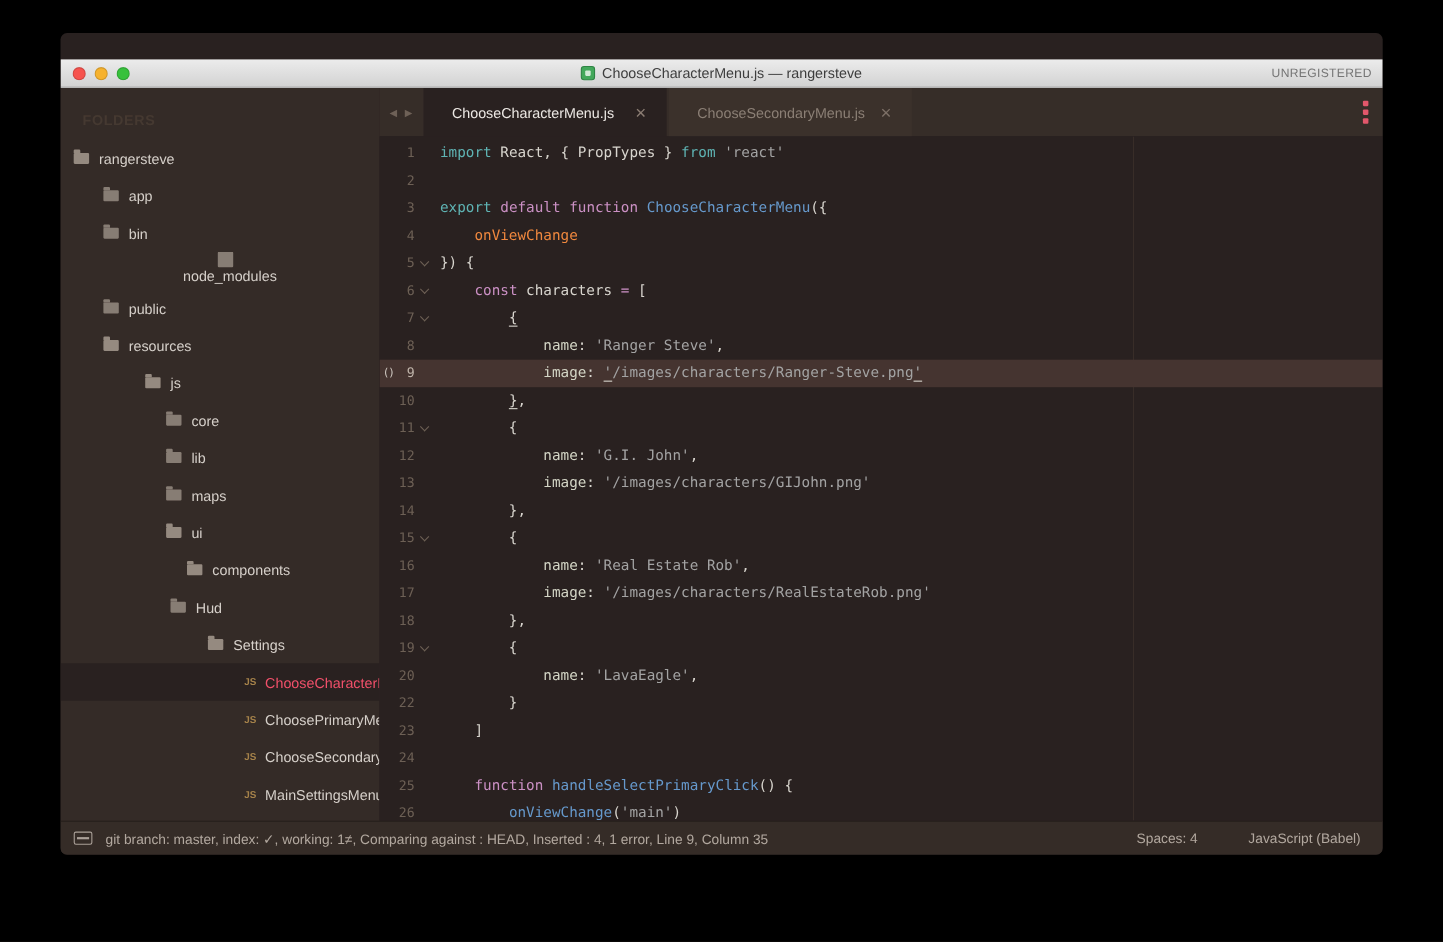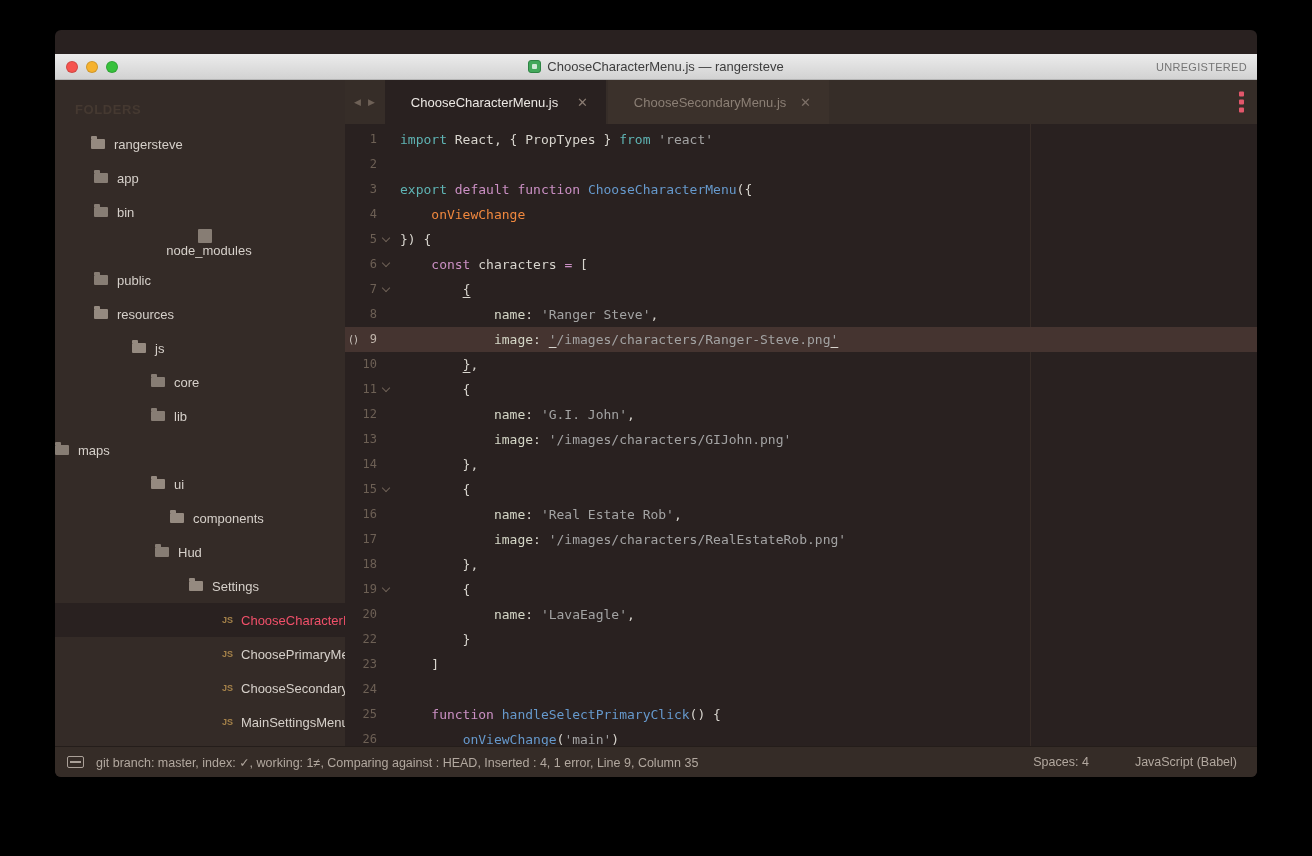--- a/index.html
+++ b/index.html
@@ -113,21 +113,21 @@
         <span>ChooseCharacterMenu.js — rangersteve</span>
       </div>
       <span class="unregistered">UNREGISTERED</span>
     </div>
 
     <div class="body">
 
       <aside class="sidebar">
         <div class="sb-header">FOLDERS</div>
         <div class="tree">
-            <div class="tree-row" style="padding-left: 36px;">
+            <div class="tree-row" style="padding-left: 12px;">
               <span class="folder-ic open"></span>
               <span>rangersteve</span>
             </div>
             <div class="tree-row" style="padding-left: 39px;">
               <span class="folder-ic"></span>
               <span>app</span>
             </div>
             <div class="tree-row" style="padding-left: 39px;">
               <span class="folder-ic"></span>
               <span>bin</span>
@@ -149,21 +149,21 @@
               <span>js</span>
             </div>
             <div class="tree-row" style="padding-left: 96px;">
               <span class="folder-ic"></span>
               <span>core</span>
             </div>
             <div class="tree-row" style="padding-left: 96px;">
               <span class="folder-ic"></span>
               <span>lib</span>
             </div>
-            <div class="tree-row" style="">
+            <div class="tree-row" style="padding-left: 96px;">
               <span class="folder-ic"></span>
               <span>maps</span>
             </div>
             <div class="tree-row" style="padding-left: 96px;">
               <span class="folder-ic open"></span>
               <span>ui</span>
             </div>
             <div class="tree-row" style="padding-left: 115px;">
               <span class="folder-ic open"></span>
               <span>components</span>

